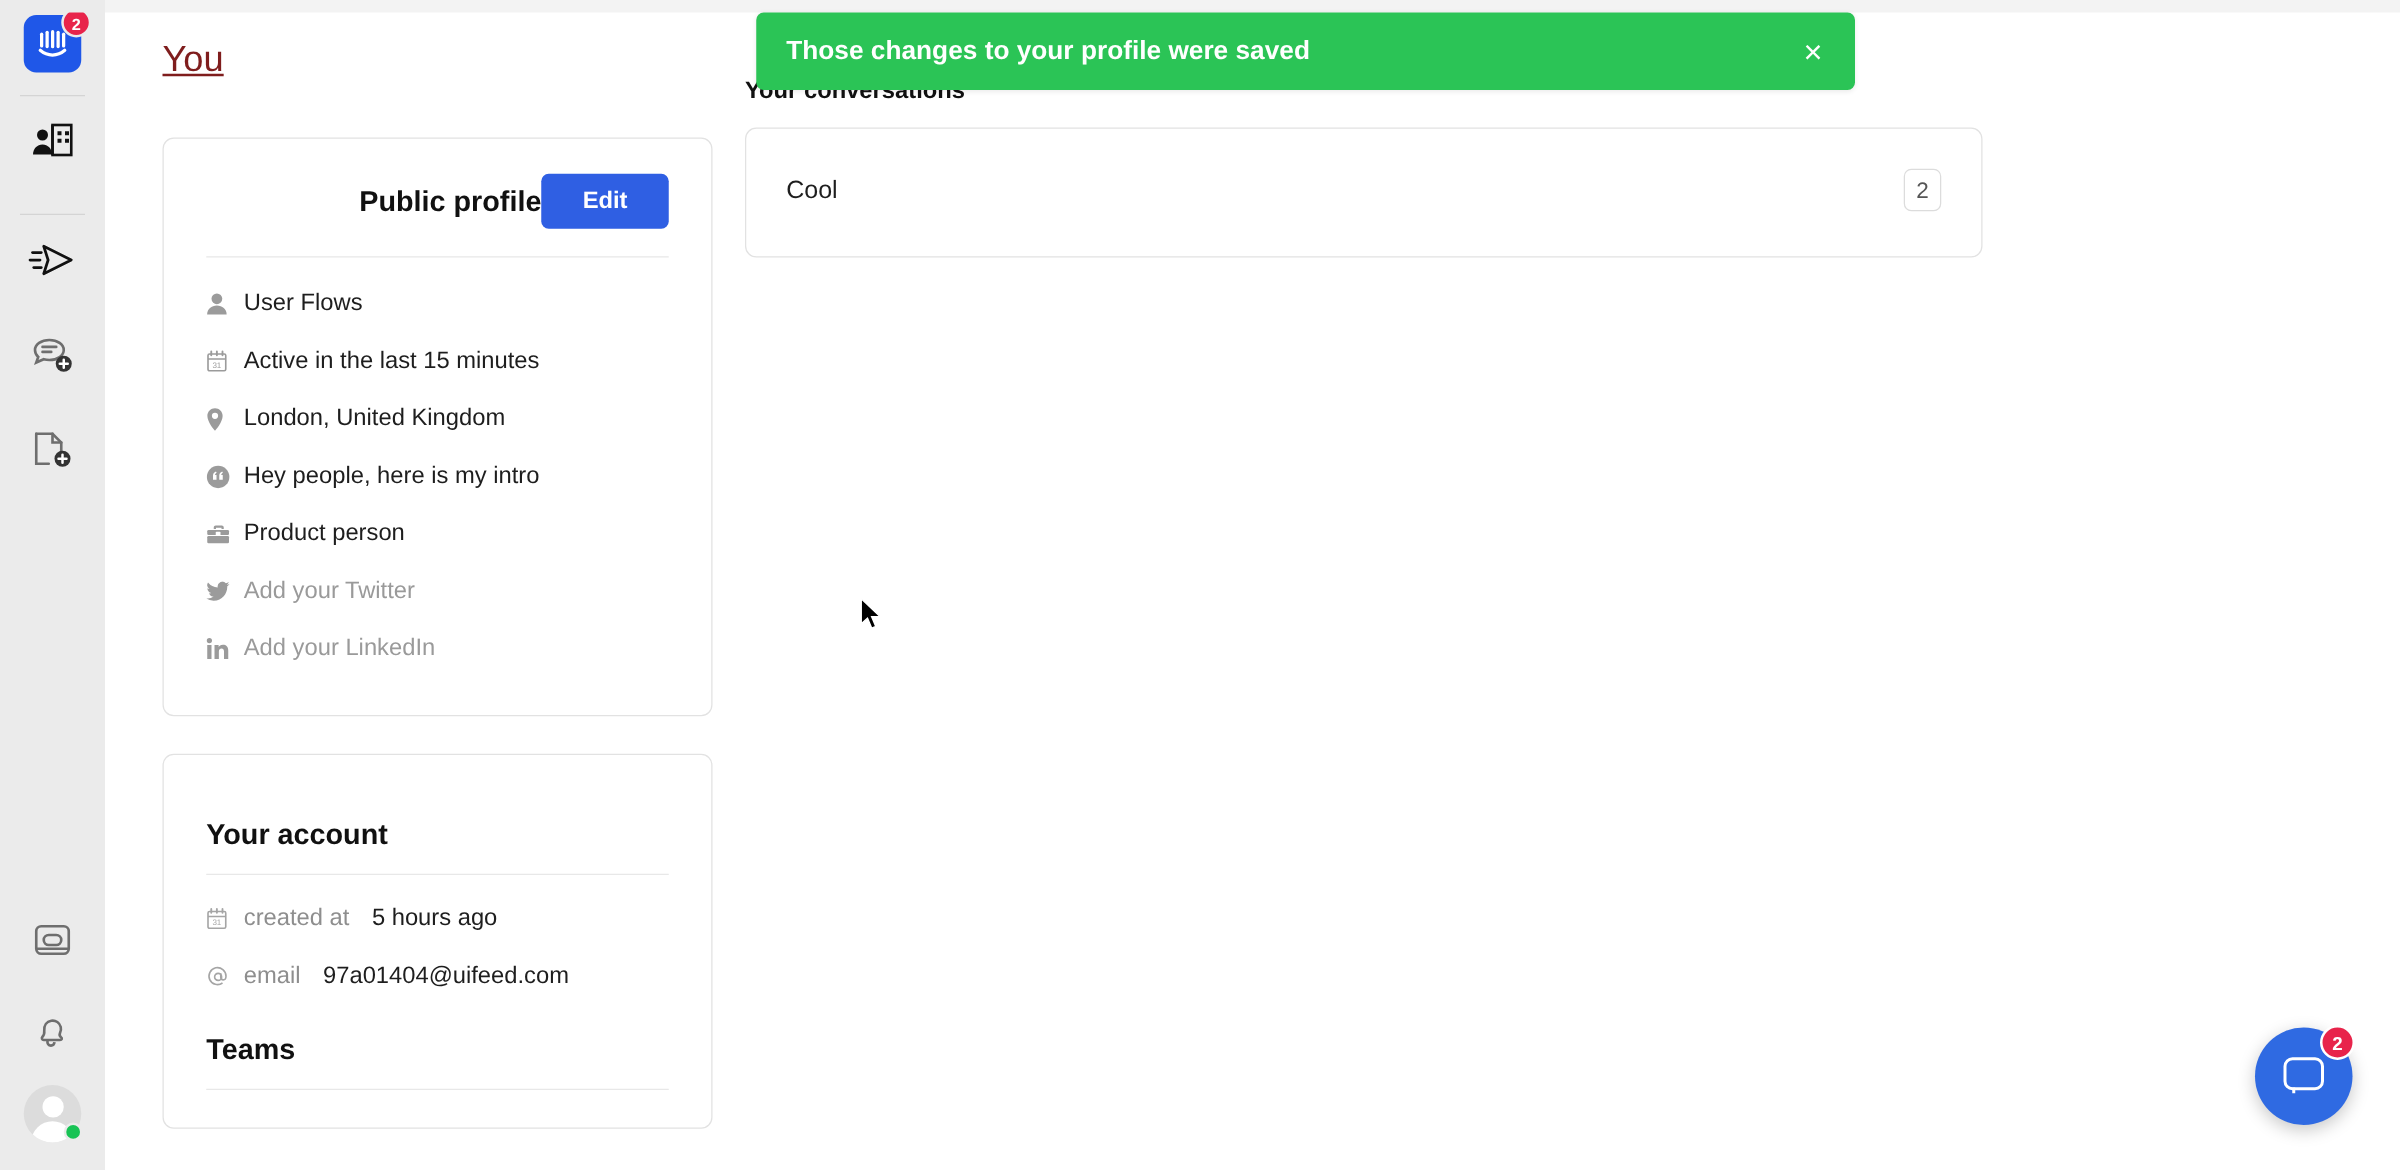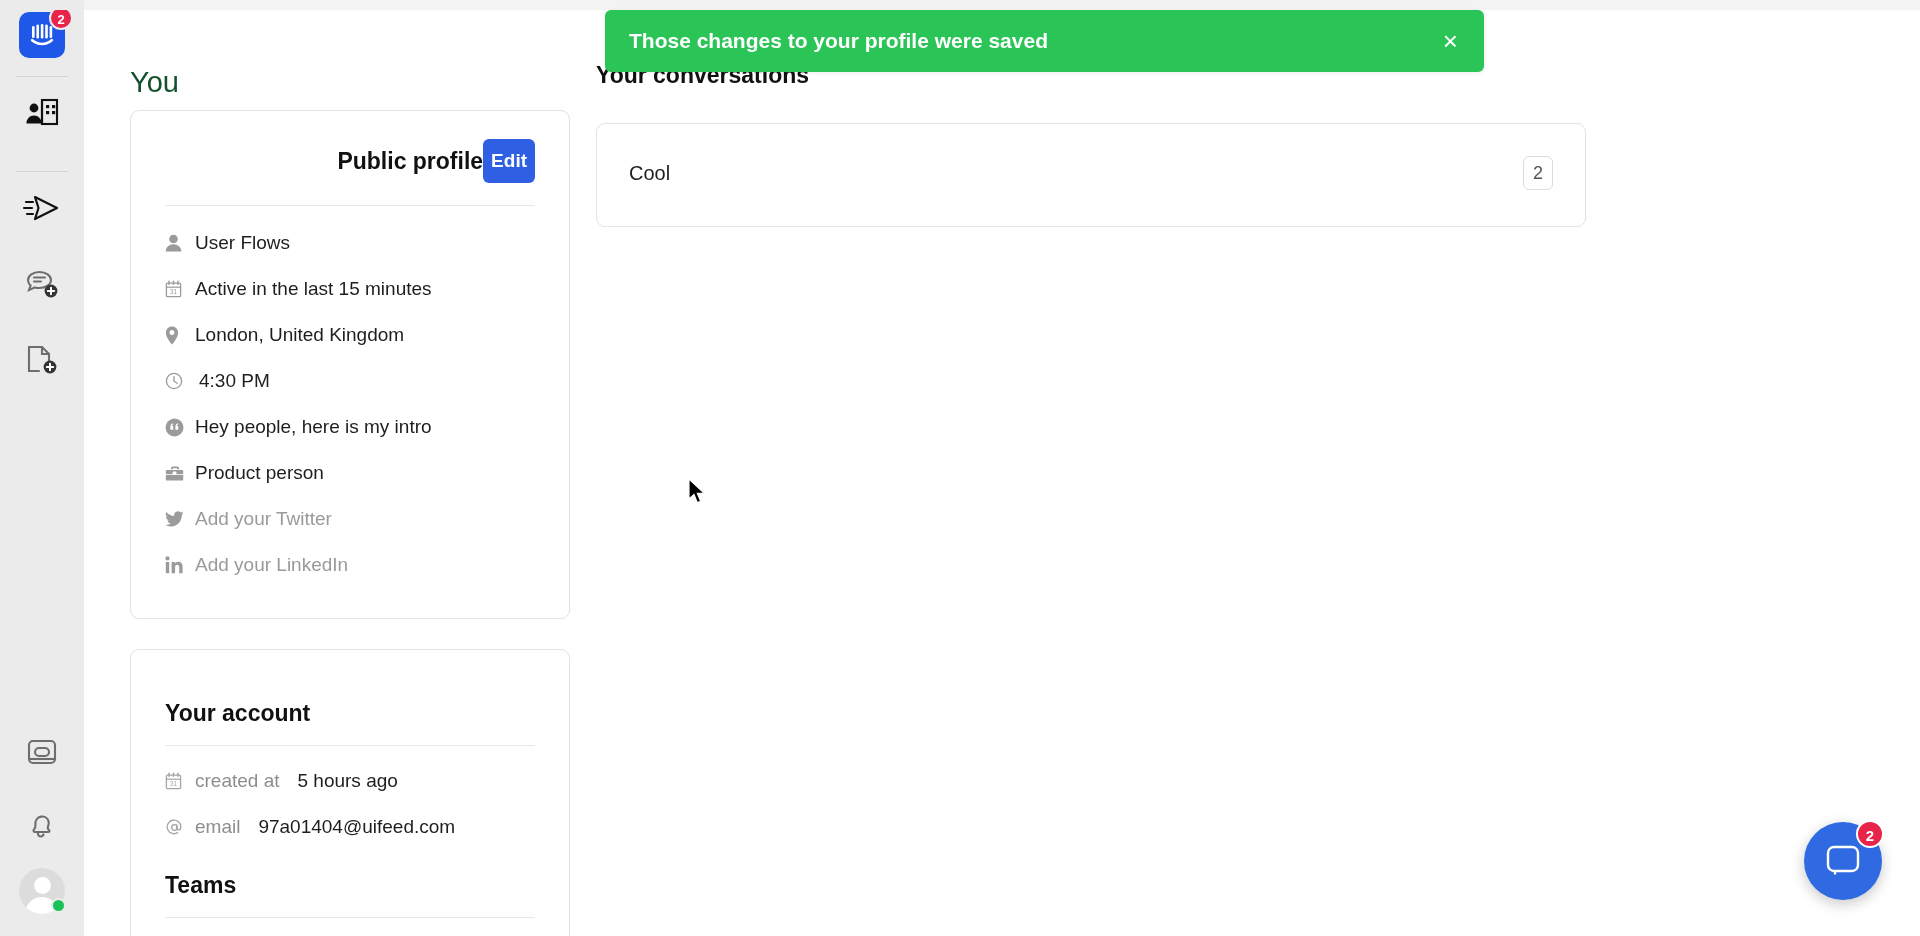--- a/index.html
+++ b/index.html
@@ -48,40 +48,40 @@
   .rail-dot {
     position: absolute; right: -1px; bottom: 1px;
     width: 15px; height: 15px; border-radius: 50%;
     background: #18c355; border: 2px solid #ebebeb;
   }
 
   
   .main { flex: 1 1 auto; position: relative; background: #fff; height: 936px; overflow: hidden; }
 
   .page-title {
-    position: absolute; left: 46px; top: 66px;
-    font-size: 29px; font-weight: 400; color: #14532d;
+    position: absolute; left: 46px; top: 32px;
+    font-size: 29px; font-weight: 400; color: #7f1d1d; text-decoration: underline;
   }
 
   .col-left { position: absolute; left: 46px; top: 110px; width: 440px; }
   .col-right { position: absolute; left: 512px; top: 62px; width: 990px; }
 
   .card {
     background: #fff; border: 1px solid #e2e2e2; border-radius: 9px;
   }
   .card-pad { padding: 28px 34px 30px 34px; }
 
   .card-head {
     display: flex; align-items: center; justify-content: flex-end;
     padding-bottom: 22px; border-bottom: 1px solid #e8e8e8;
   }
   .card-title { font-size: 23px; font-weight: bold; color: #111; }
   .edit-btn {
     background: #2f5fe3; color: #fff; border: none; border-radius: 6px;
-    font-size: 19px; font-weight: bold; padding: 11px 8px; cursor: pointer;
+    font-size: 19px; font-weight: bold; padding: 11px 33px; cursor: pointer;
     font-family: "Liberation Sans", sans-serif;
   }
 
   .rows { padding-top: 14px; }
   .prow {
     display: flex; align-items: center; height: 46px;
   }
   .prow .ic {
     width: 30px; flex: 0 0 30px;
     display: flex; align-items: center; justify-content: flex-start;
@@ -93,21 +93,21 @@
   .acct-row { display: flex; align-items: center; height: 46px; }
   .acct-row .ic { width: 30px; flex: 0 0 30px; color: #a5a5a5; display:flex; align-items:center;}
   .acct-row .k { font-size: 19px; color: #8e8e8e; margin-right: 18px; }
   .acct-row .v { font-size: 19px; color: #1e1e1e; }
 
   .subhead {
     font-size: 23px; font-weight: bold; color: #111;
     padding-top: 22px; padding-bottom: 18px; border-bottom: 1px solid #e8e8e8;
   }
 
-  .conv-title { font-size: 23px; font-weight: bold; color: #111; margin-bottom: 34px; }
+  .conv-title { font-size: 19px; font-weight: bold; color: #111; margin-bottom: 18px; }
 
   .conv-card { border: 1px solid #e2e2e2; border-radius: 9px; background: #fff; padding: 0 32px; }
   .conv-top { display: flex; align-items: flex-start; padding-top: 26px; }
   .conv-av-wrap { position: relative; width: 44px; height: 44px; flex: 0 0 44px; margin-right: 22px; }
   .conv-av {
     width: 44px; height: 44px; border-radius: 50%;
     background: #6b4a38; overflow: hidden; position: relative;
   }
   .conv-av .hair { position:absolute; left:6px; top:2px; width:32px; height:24px; border-radius:16px 16px 6px 6px; background:#2b1b12; }
   .conv-av .face { position:absolute; left:12px; top:11px; width:21px; height:24px; border-radius:11px; background:#c08f6d; }
@@ -315,29 +315,20 @@
 
           <div class="prow">
             <span class="ic">
               <svg width="14" height="19" viewBox="0 0 14 19" fill="#9b9b9b">
                   <path d="M7 .6C3.6.6.9 3.3.9 6.7c0 4.6 5.2 10.9 6.1 11.9.9-1 6.1-7.3 6.1-11.9C13.1 3.3 10.4.6 7 .6zm0 8.5a2.5 2.5 0 110-5 2.5 2.5 0 010 5z"></path>
                 </svg>
             </span>
             <span class="tx">London, United Kingdom</span>
           </div>
 
-          <div class="prow">
-            <span class="ic">
-              <svg width="18" height="18" viewBox="0 0 18 18" fill="none" stroke="#9b9b9b" stroke-width="1.35">
-                  <circle cx="9" cy="9" r="7.6"></circle>
-                  <path d="M9 4.6V9.2l3.2 2.1" stroke-linecap="round"></path>
-                </svg>
-            </span>
-            <span class="tx" style="padding-left:4px">4:30 PM</span>
-          </div>
 
           <div class="prow">
             <span class="ic">
               <svg width="19" height="19" viewBox="0 0 19 19">
                   <circle cx="9.5" cy="9.5" r="9" fill="#9b9b9b"></circle>
                   <path d="M5.4 11.8V8.6c0-1.7.9-2.9 2.4-3.4l.5 1c-.8.4-1.2 1-1.3 1.7h1.2v3.9zm5 0V8.6c0-1.7.9-2.9 2.4-3.4l.5 1c-.8.4-1.2 1-1.3 1.7h1.2v3.9z" fill="#fff"></path>
                 </svg>
             </span>
             <span class="tx">Hey people, here is my intro</span>
           </div>

